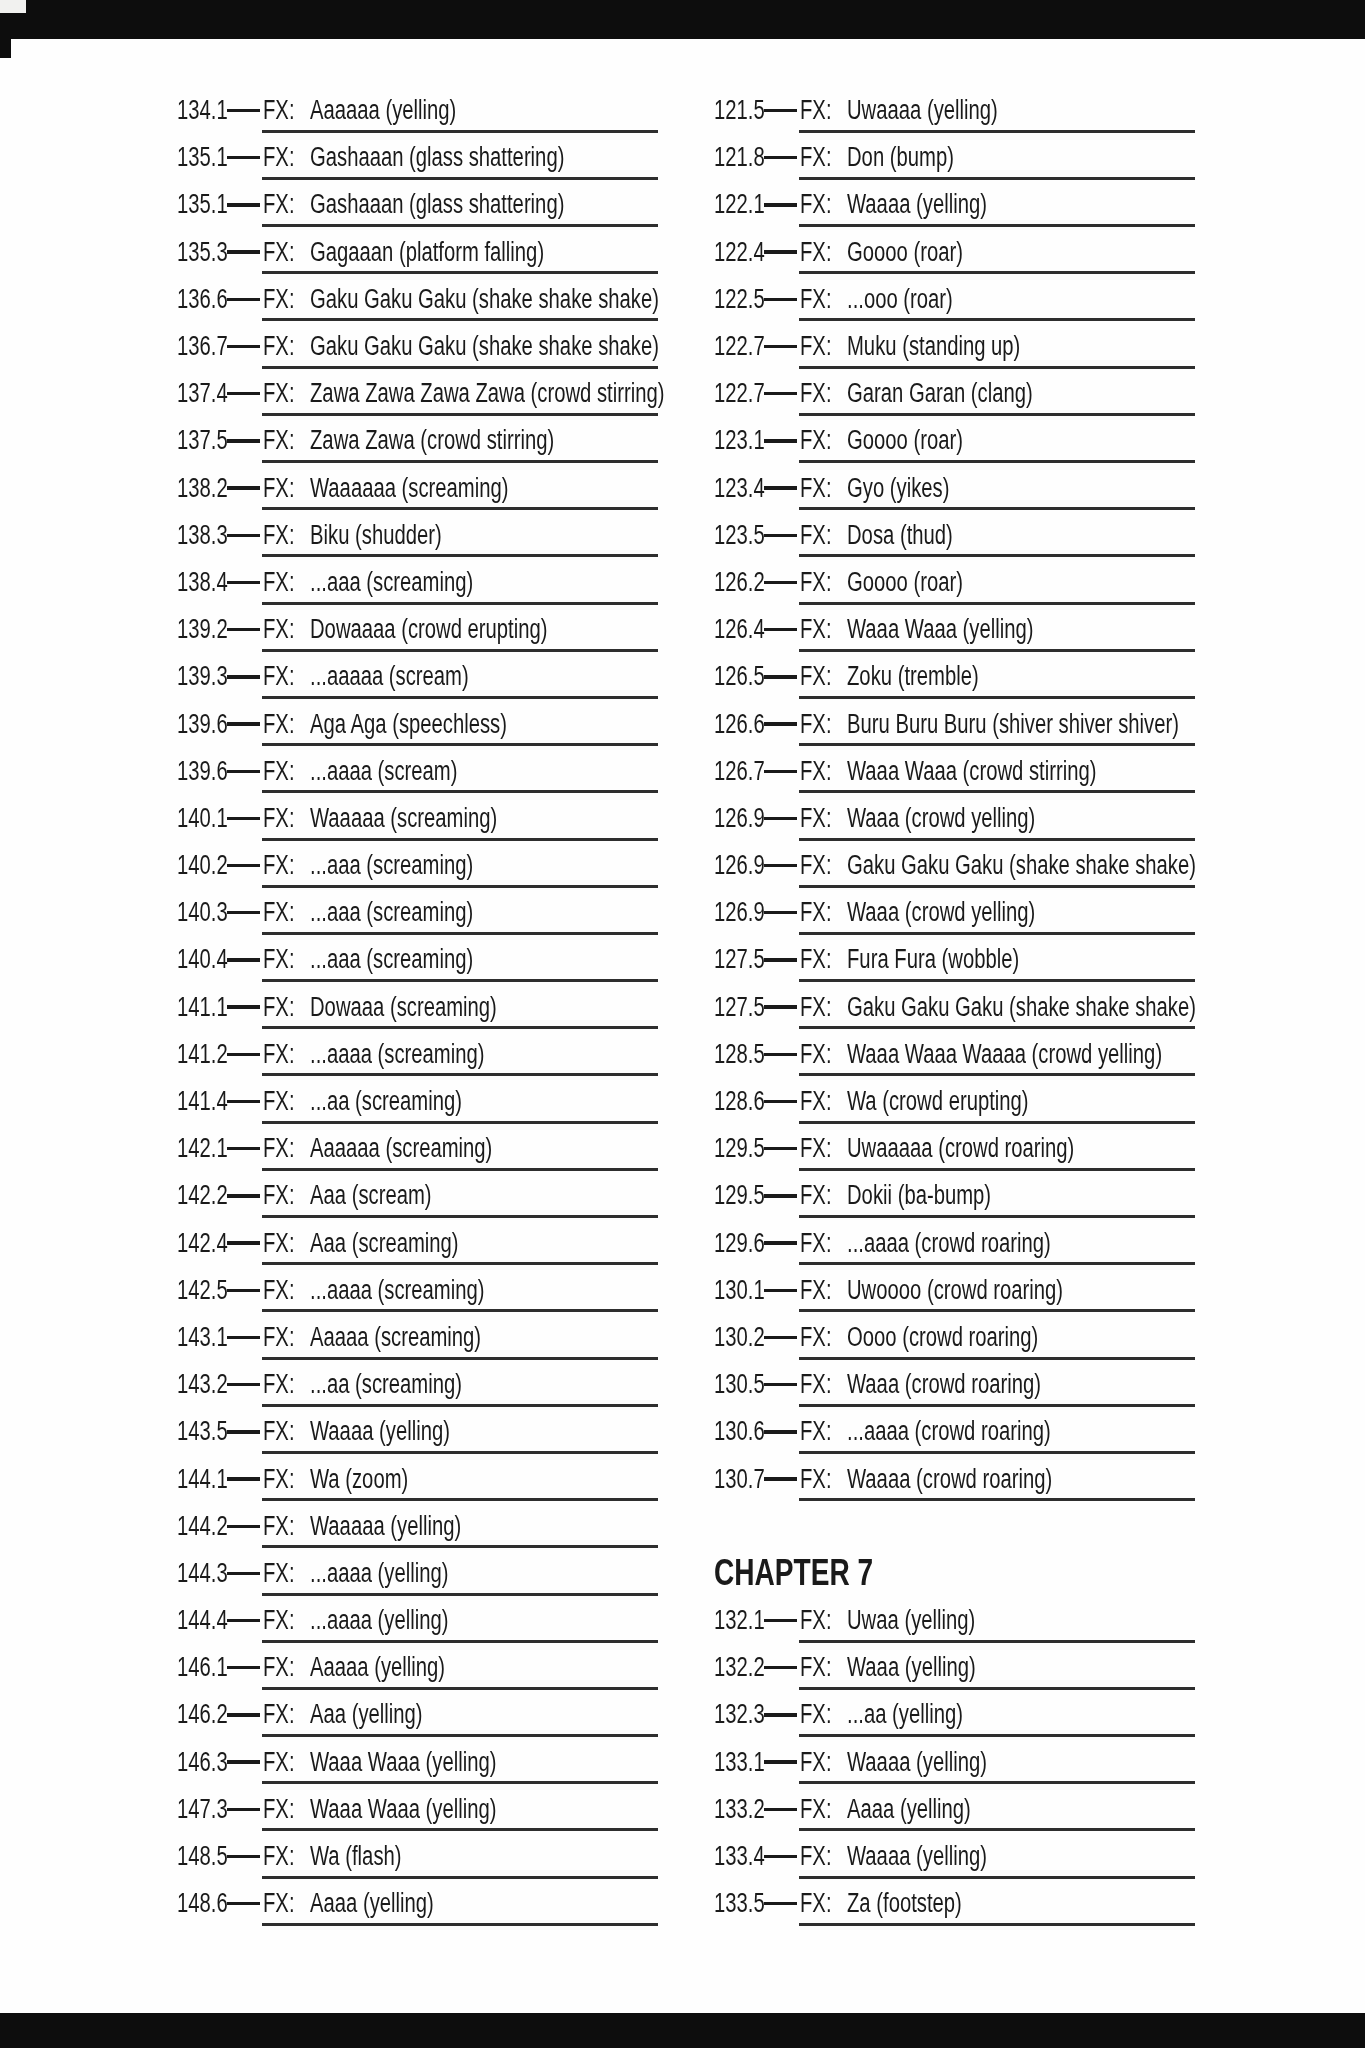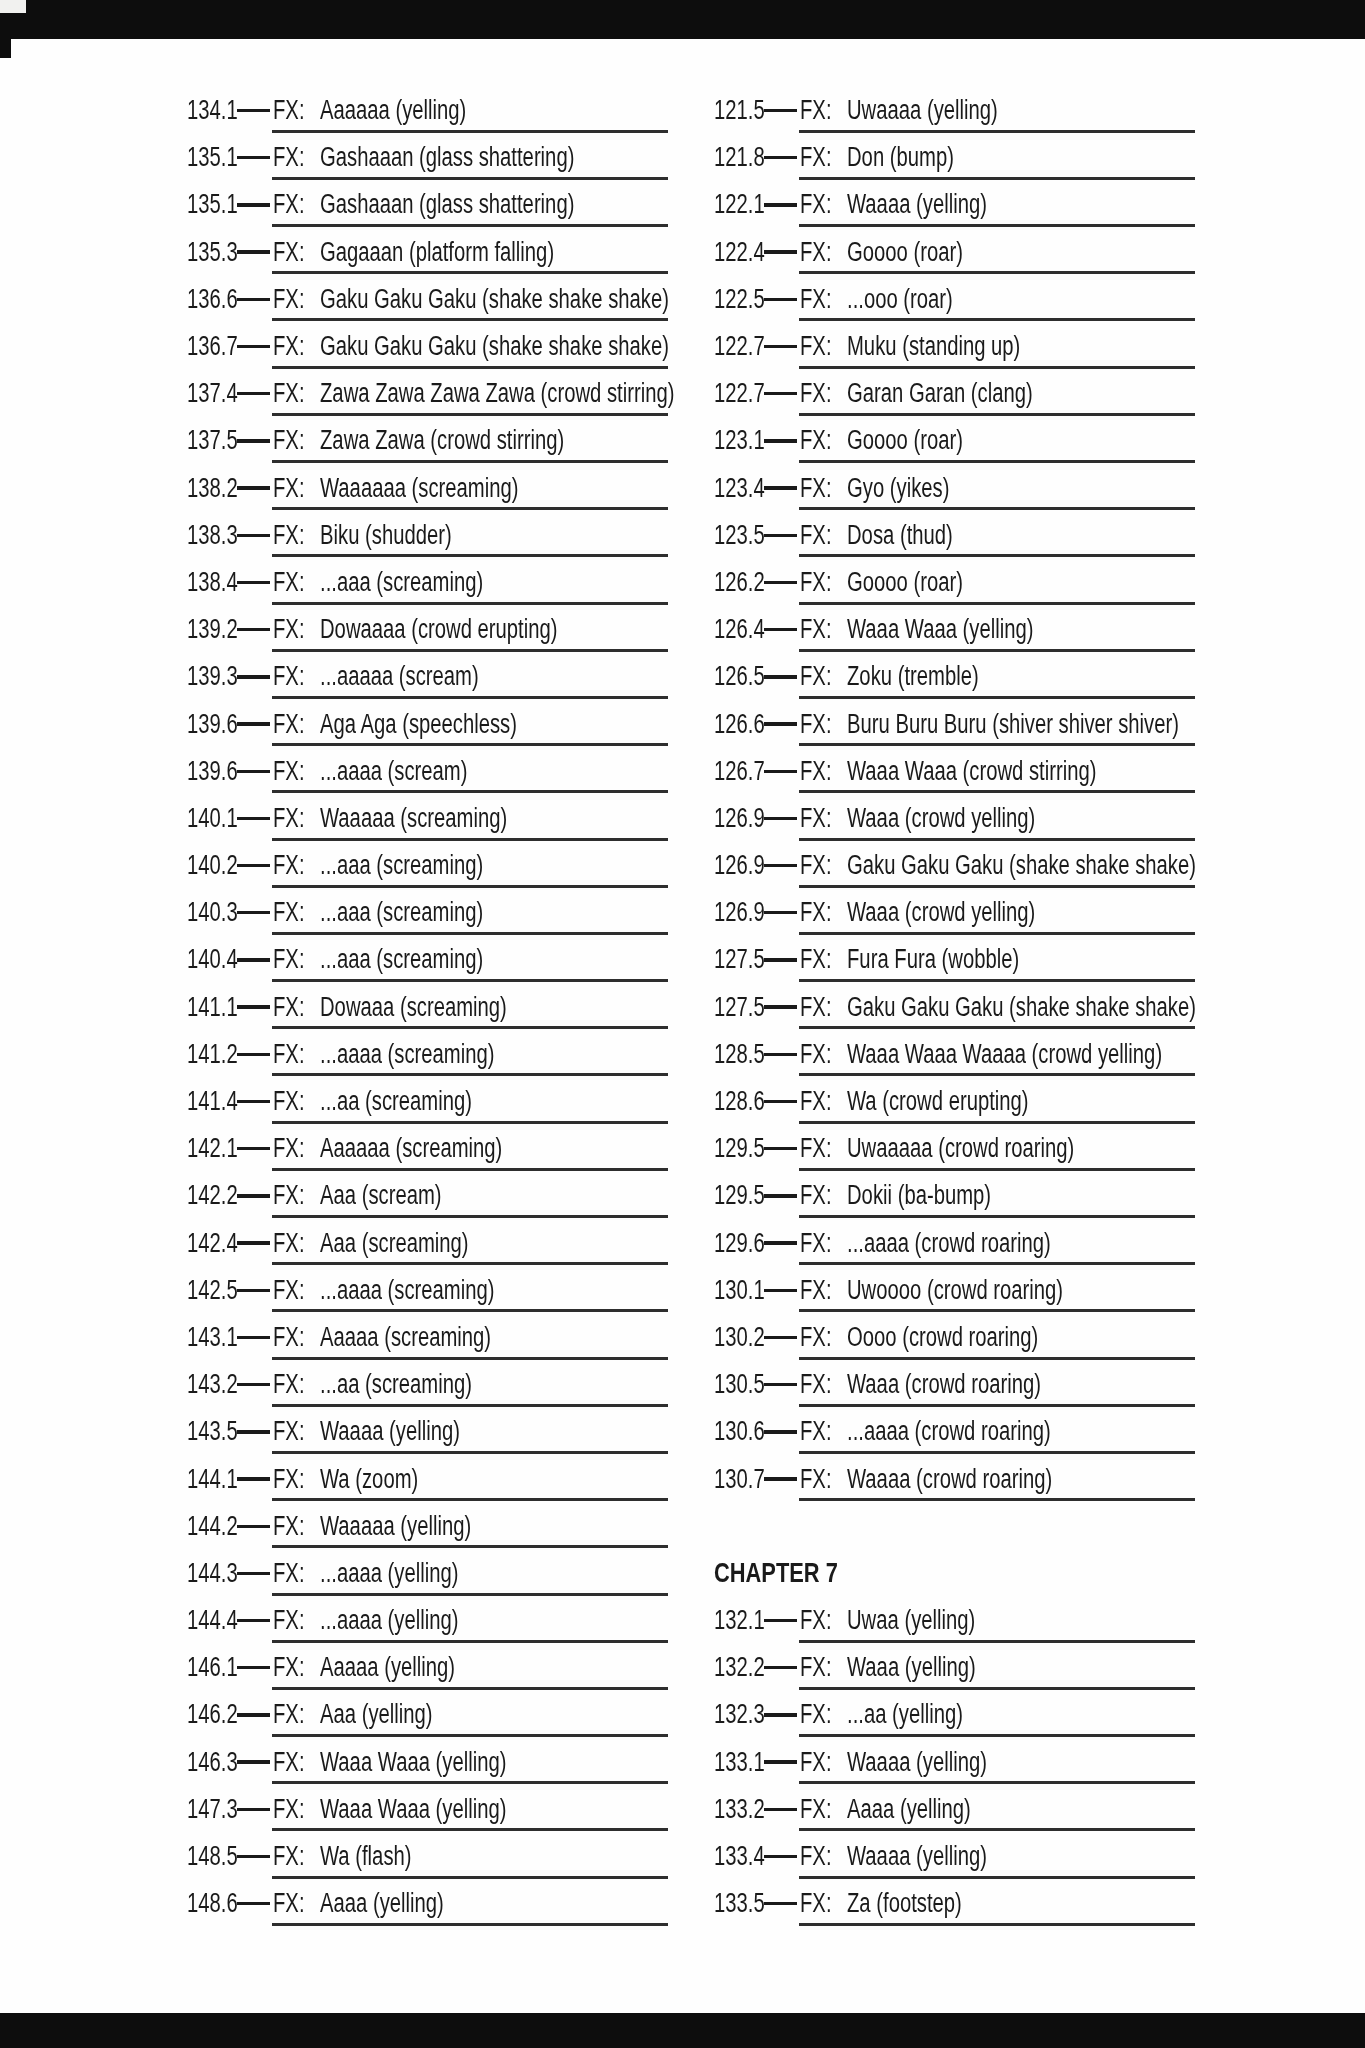--- a/index.html
+++ b/index.html
@@ -13,36 +13,36 @@
     width:1365px;height:2048px;position:relative;overflow:hidden;
     background:var(--paper);
     font-family:"Liberation Sans",sans-serif;
   }
   .bar{position:absolute;left:0;width:1365px;background:var(--bar)}
   .bar.top{top:0;height:39px}
   .bar.bottom{top:2013px;height:35px}
   .notch{position:absolute;left:0;top:0;width:26px;height:13px;background:#f1f1ef}
   .nub{position:absolute;left:0;top:39px;width:11px;height:19px;background:var(--bar)}
   .col{position:absolute;top:87px;width:481px}
-  #col-left{left:187px}
+  #col-left{left:177px}
   #col-right{left:714px}
   .row{
     position:relative;height:47.2px;display:flex;align-items:center;
     color:var(--ink);font-size:27px;line-height:1;white-space:nowrap;
   }
   .row i{
     display:inline-block;font-style:normal;white-space:nowrap;
     transform:scaleX(0.75);transform-origin:left center;
   }
   .num{flex:0 0 auto;width:50px}
   .dash{flex:0 0 auto;width:33px;height:3.4px;background:var(--ink);margin-right:3px}
   .fxl{flex:0 0 auto;width:47px}
   .txt{flex:1 1 auto;min-width:0}
   .rule{position:absolute;left:85px;right:0;bottom:1.5px;height:3px;background:var(--rule)}
-  .row.heading{font-size:28px}
+  .row.heading{font-size:36px}
   .row.heading i{font-weight:bold;transform:scaleX(0.78)}
   .row.spacer{visibility:hidden}
 </style>
 </head>
 <body>
 
 <div class="bar top"></div>
 <div class="notch"></div>
 <div class="nub"></div>
 

